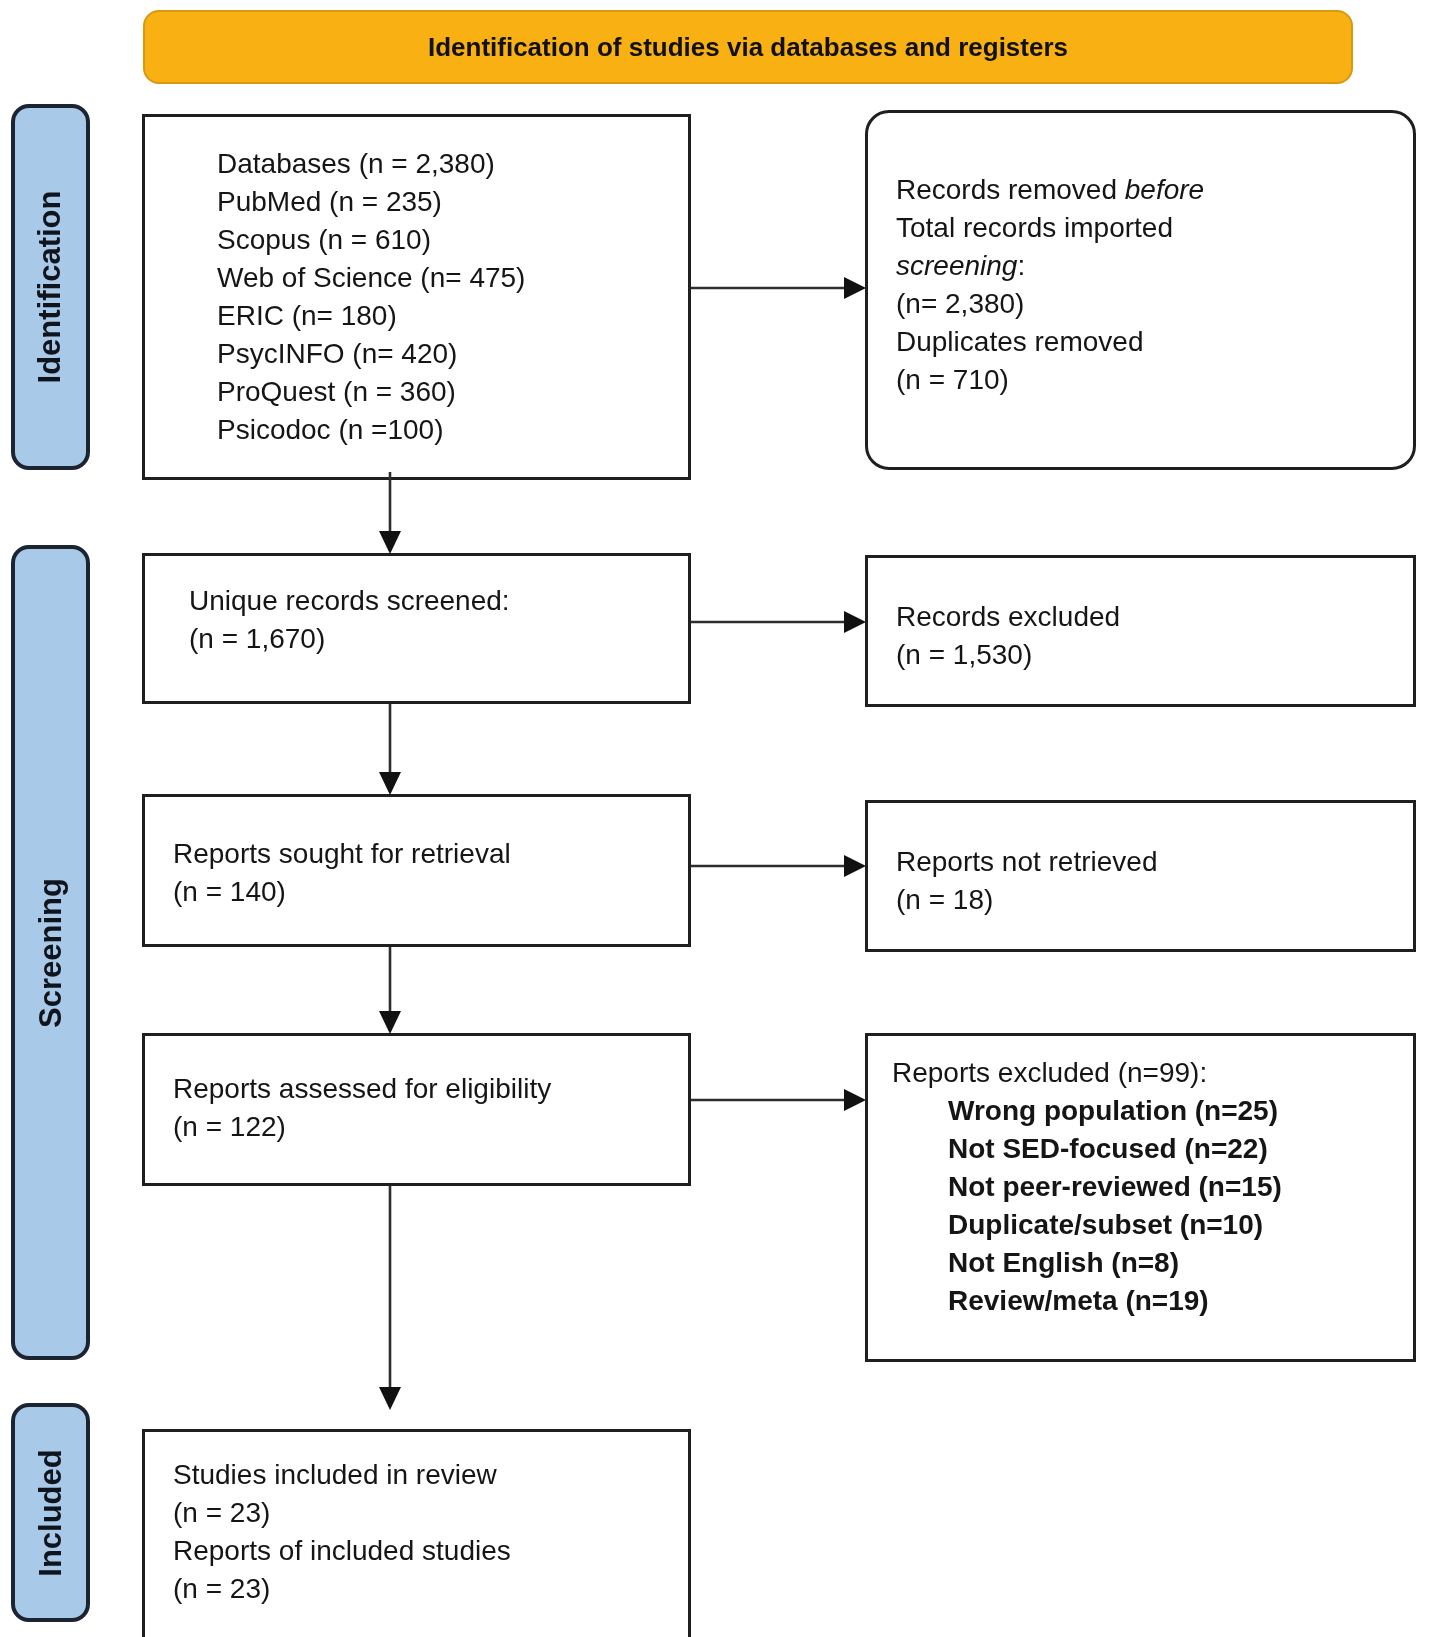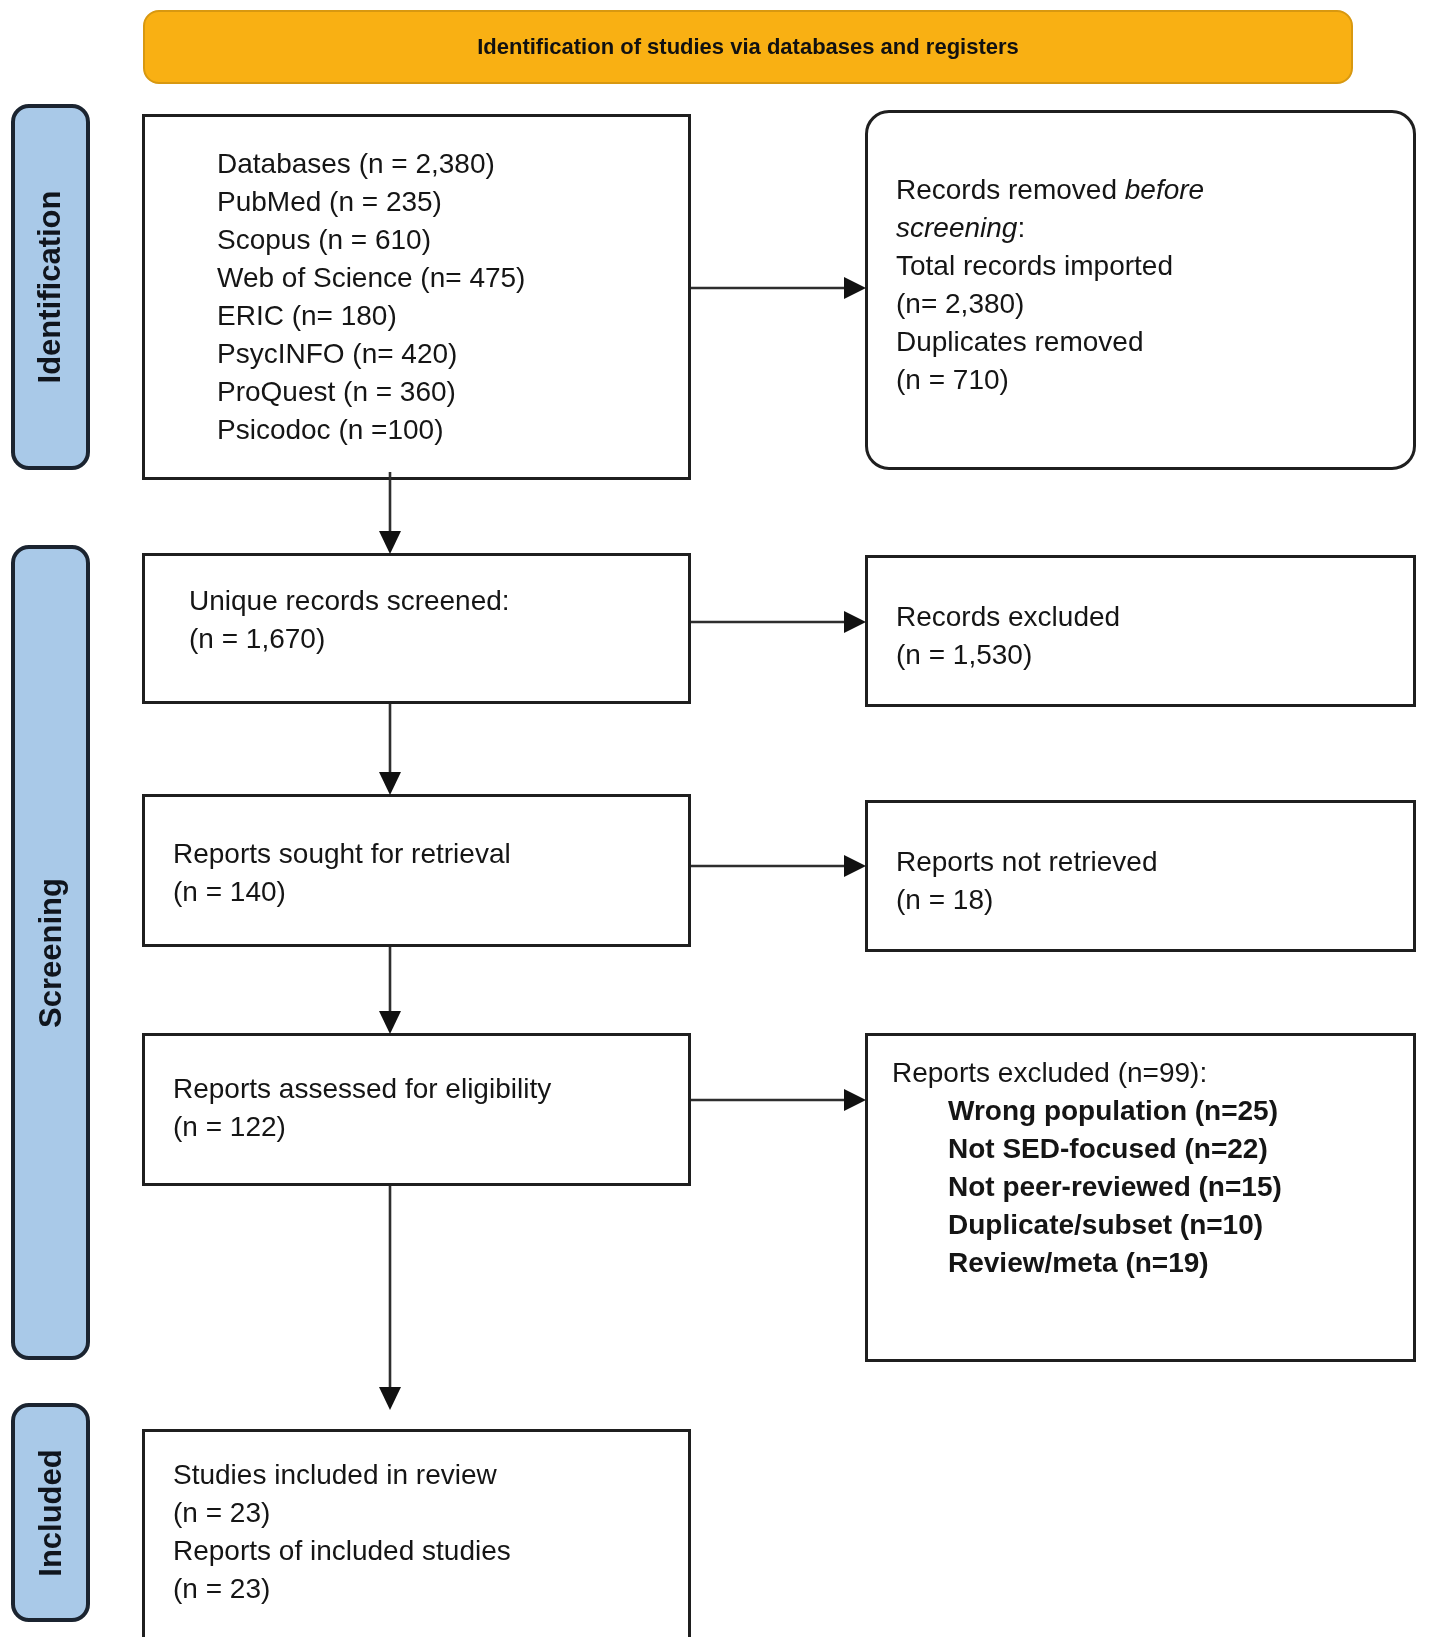--- a/index.html
+++ b/index.html
@@ -5,21 +5,21 @@
   html,body{margin:0;padding:0;background:#ffffff;}
   #page{
     position:relative;width:1429px;height:1637px;background:#ffffff;
     font-family:"Liberation Sans",sans-serif;color:#1a1a1a;overflow:hidden;
   }
   .header{
     position:absolute;left:143px;top:10px;width:1210px;height:74px;
     background:#F9B013;border:2px solid #D89810;border-radius:16px;
     display:flex;align-items:center;justify-content:center;box-sizing:border-box;
   }
-  .header .title{font-size:22px;font-weight:bold;color:#111111;}
+  .header .title{font-size:26px;font-weight:bold;color:#111111;}
   .side{
     position:absolute;left:11px;width:79px;background:#A9C9E8;
     border:4px solid #1B2430;border-radius:18px;box-sizing:border-box;
     display:flex;align-items:center;justify-content:center;
   }
   .side span{
     transform:rotate(-90deg);white-space:nowrap;font-weight:bold;
     font-size:31px;color:#10151d;
   }
   .box{
@@ -80,22 +80,22 @@
 
   <div class="box" style="left:142px;top:1409px;width:549px;height:211px;padding:24px 18px 0 28px;margin-top:20px;">
     <div class="ln">Studies included in review</div>
     <div class="ln">(n = 23)</div>
     <div class="ln">Reports of included studies</div>
     <div class="ln">(n = 23)</div>
   </div>
 
   <div class="box" style="left:865px;top:110px;width:551px;height:360px;padding:58px 18px 0 28px;border-radius:24px;">
     <div class="ln"><span>Records removed </span><span class="ital">before</span></div>
+    <div class="ln">Total records imported</div>
     <div class="ln"><span class="ital">screening</span><span>:</span></div>
-    <div class="ln">Total records imported</div>
     <div class="ln">(n= 2,380)</div>
     <div class="ln">Duplicates removed</div>
     <div class="ln">(n = 710)</div>
   </div>
 
   <div class="box" style="left:865px;top:555px;width:551px;height:152px;padding:40px 18px 0 28px;">
     <div class="ln">Records excluded</div>
     <div class="ln">(n = 1,530)</div>
   </div>
 
@@ -103,20 +103,21 @@
     <div class="ln">Reports not retrieved</div>
     <div class="ln">(n = 18)</div>
   </div>
 
   <div class="box" style="left:865px;top:1033px;width:551px;height:329px;padding:18px 14px 0 24px;">
     <div class="ln">Reports excluded (n=99):</div>
     <div class="ln indent">Wrong population (n=25)</div>
     <div class="ln indent">Not SED-focused (n=22)</div>
     <div class="ln indent">Not peer-reviewed (n=15)</div>
     <div class="ln indent">Duplicate/subset (n=10)</div>
+    <div class="ln indent">Not English (n=8)</div>
     <div class="ln indent">Review/meta (n=19)</div>
   </div>
 
   <svg class="arrows" viewBox="0 0 1429 1637">
 
     <line x1="691" y1="288" x2="844" y2="288"></line>
     <polygon points="844,277 866,288 844,299"></polygon>
     <line x1="691" y1="622" x2="844" y2="622"></line>
     <polygon points="844,611 866,622 844,633"></polygon>
     <line x1="691" y1="866" x2="844" y2="866"></line>

